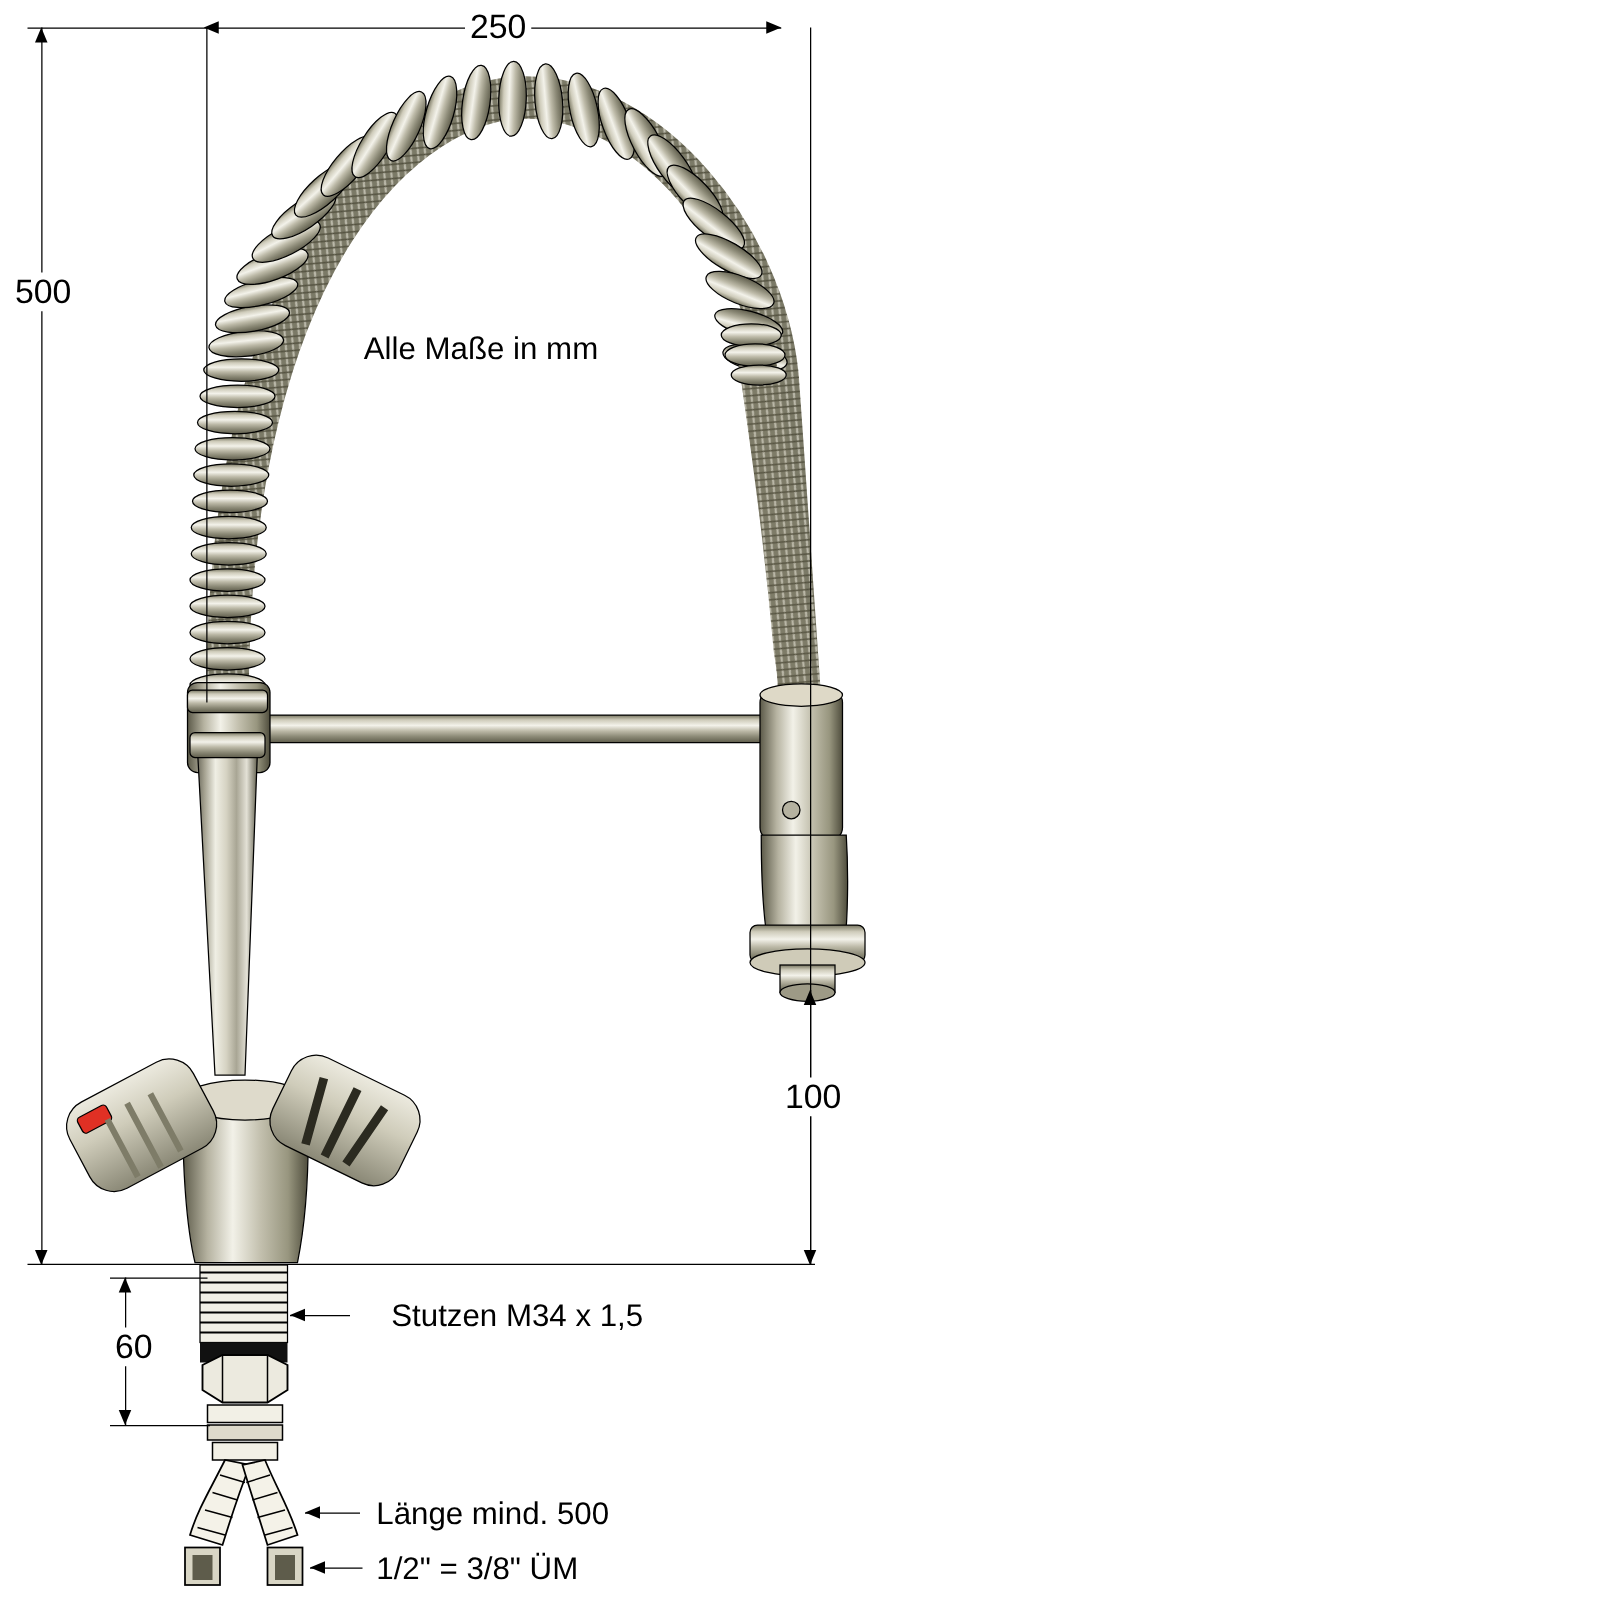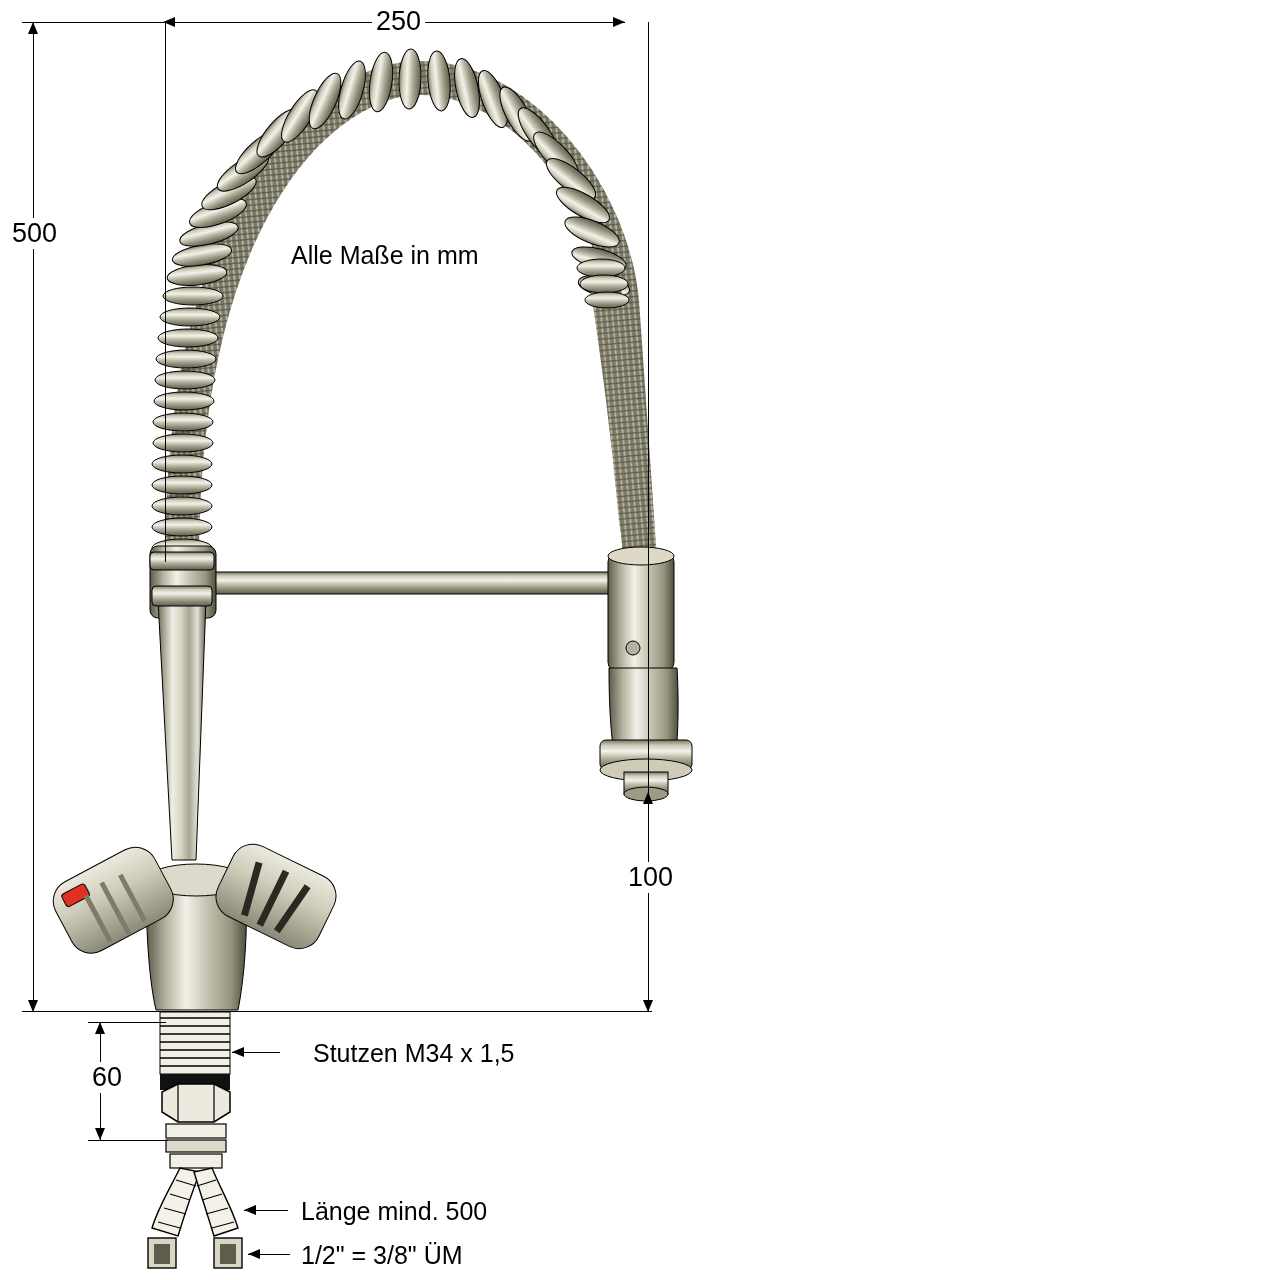--- a/index.html
+++ b/index.html
@@ -267,21 +267,21 @@
   <div class="arrow arrow-down" style="left:643px; top:1000px;"></div>
   <div class="dimtext" style="left:624px; top:862px;">100</div>
 
   <div class="line vline" style="left:100px; top:1022px; height:118px;"></div>
   <div class="arrow arrow-up" style="left:95px; top:1022px;"></div>
   <div class="arrow arrow-down" style="left:95px; top:1128px;"></div>
   <div class="line hline" style="left:88px; top:1022px; width:78px;"></div>
   <div class="line hline" style="left:88px; top:1140px; width:80px;"></div>
   <div class="dimtext" style="left:88px; top:1062px;">60</div>
 
-  <div class="notetext" style="left:286px; top:240px;">Alle Maße in mm</div>
+  <div class="notetext" style="left:286px; top:264px;">Alle Maße in mm</div>
 
   <div class="line hline" style="left:232px; top:1052px; width:48px;"></div>
   <div class="arrow arrow-left" style="left:232px; top:1047px;"></div>
   <div class="notetext" style="left:308px; top:1038px;">Stutzen M34 x 1,5</div>
 
 
   <div class="line hline" style="left:244px; top:1210px; width:44px;"></div>
   <div class="arrow arrow-left" style="left:244px; top:1205px;"></div>
   <div class="notetext" style="left:296px; top:1196px;">Länge mind.  500</div>
 

